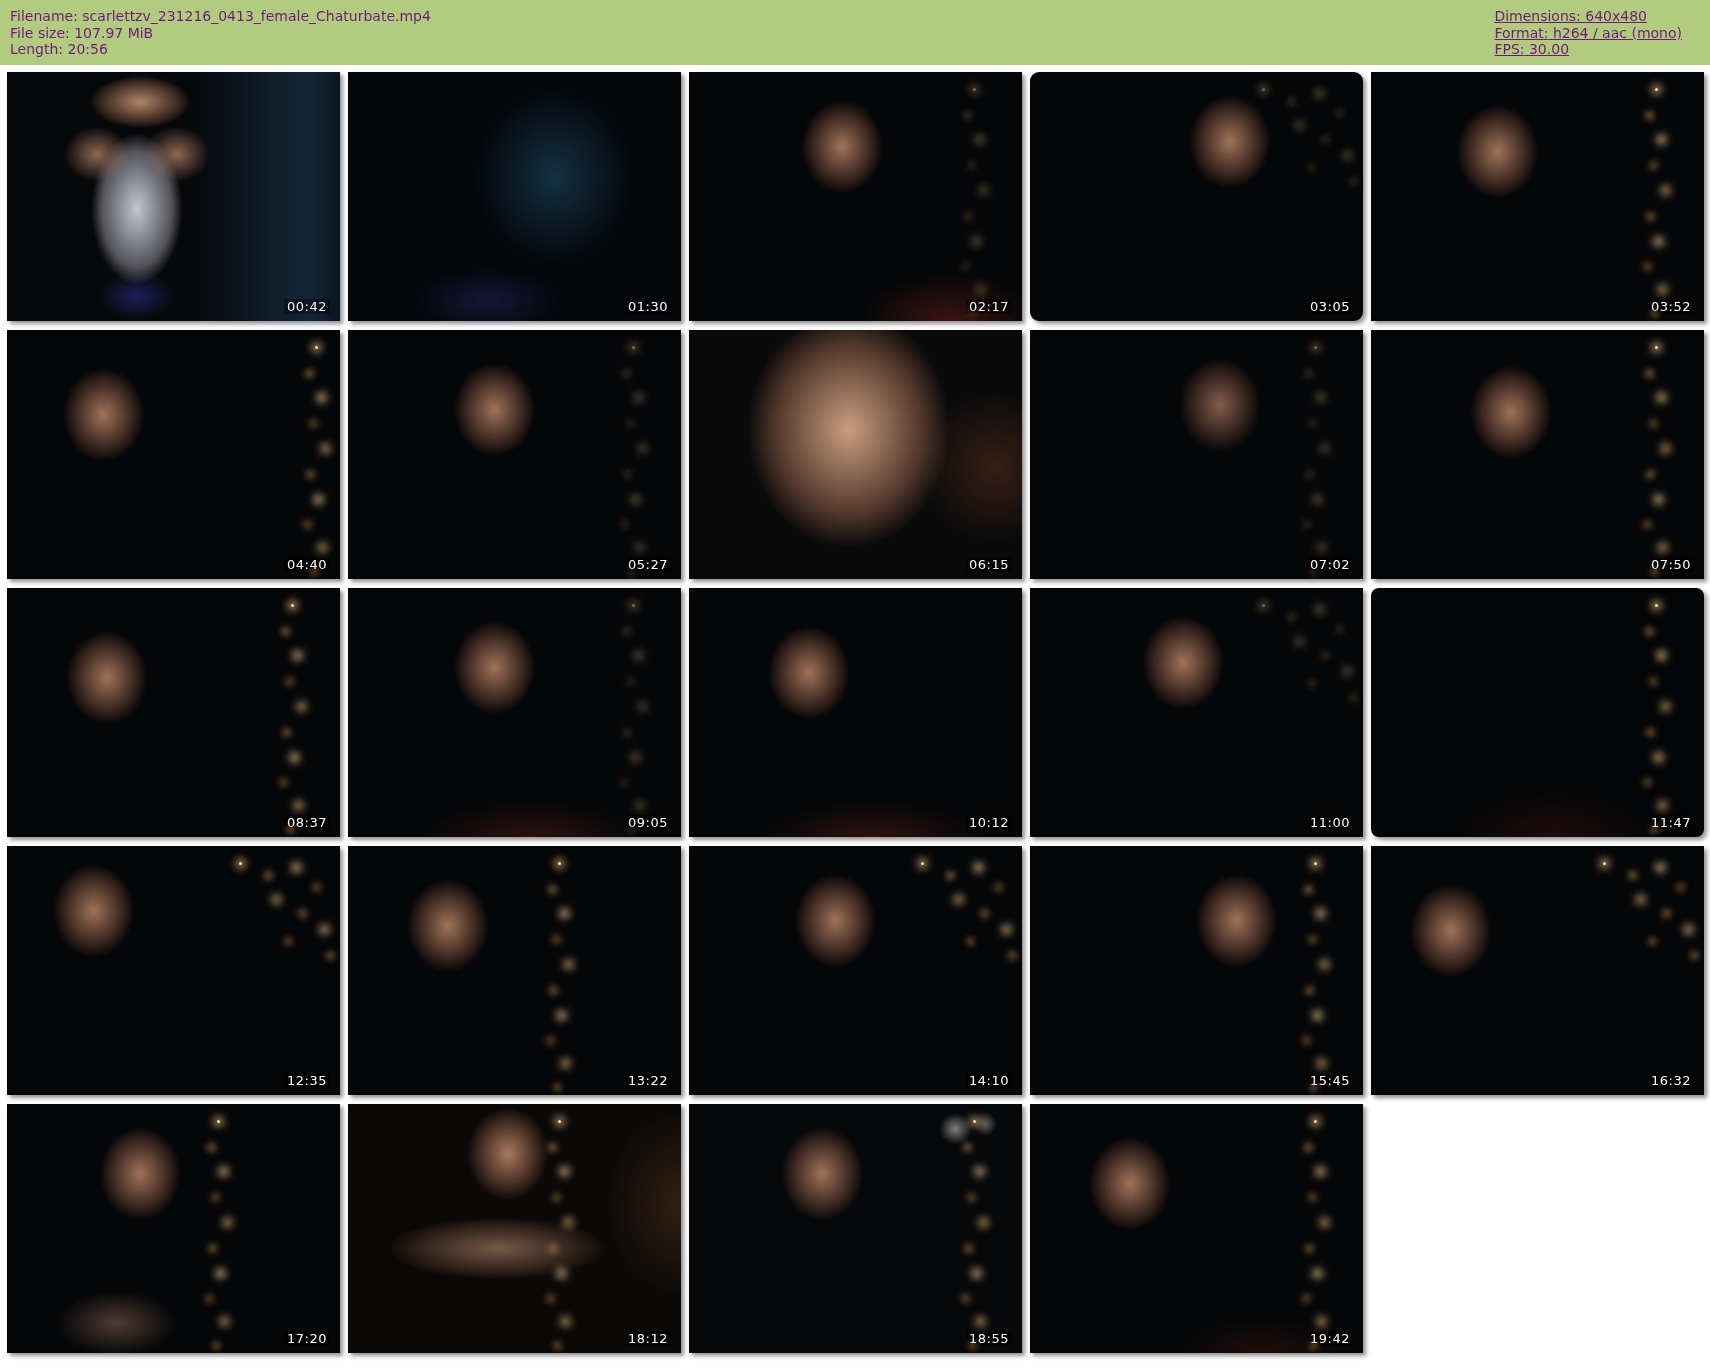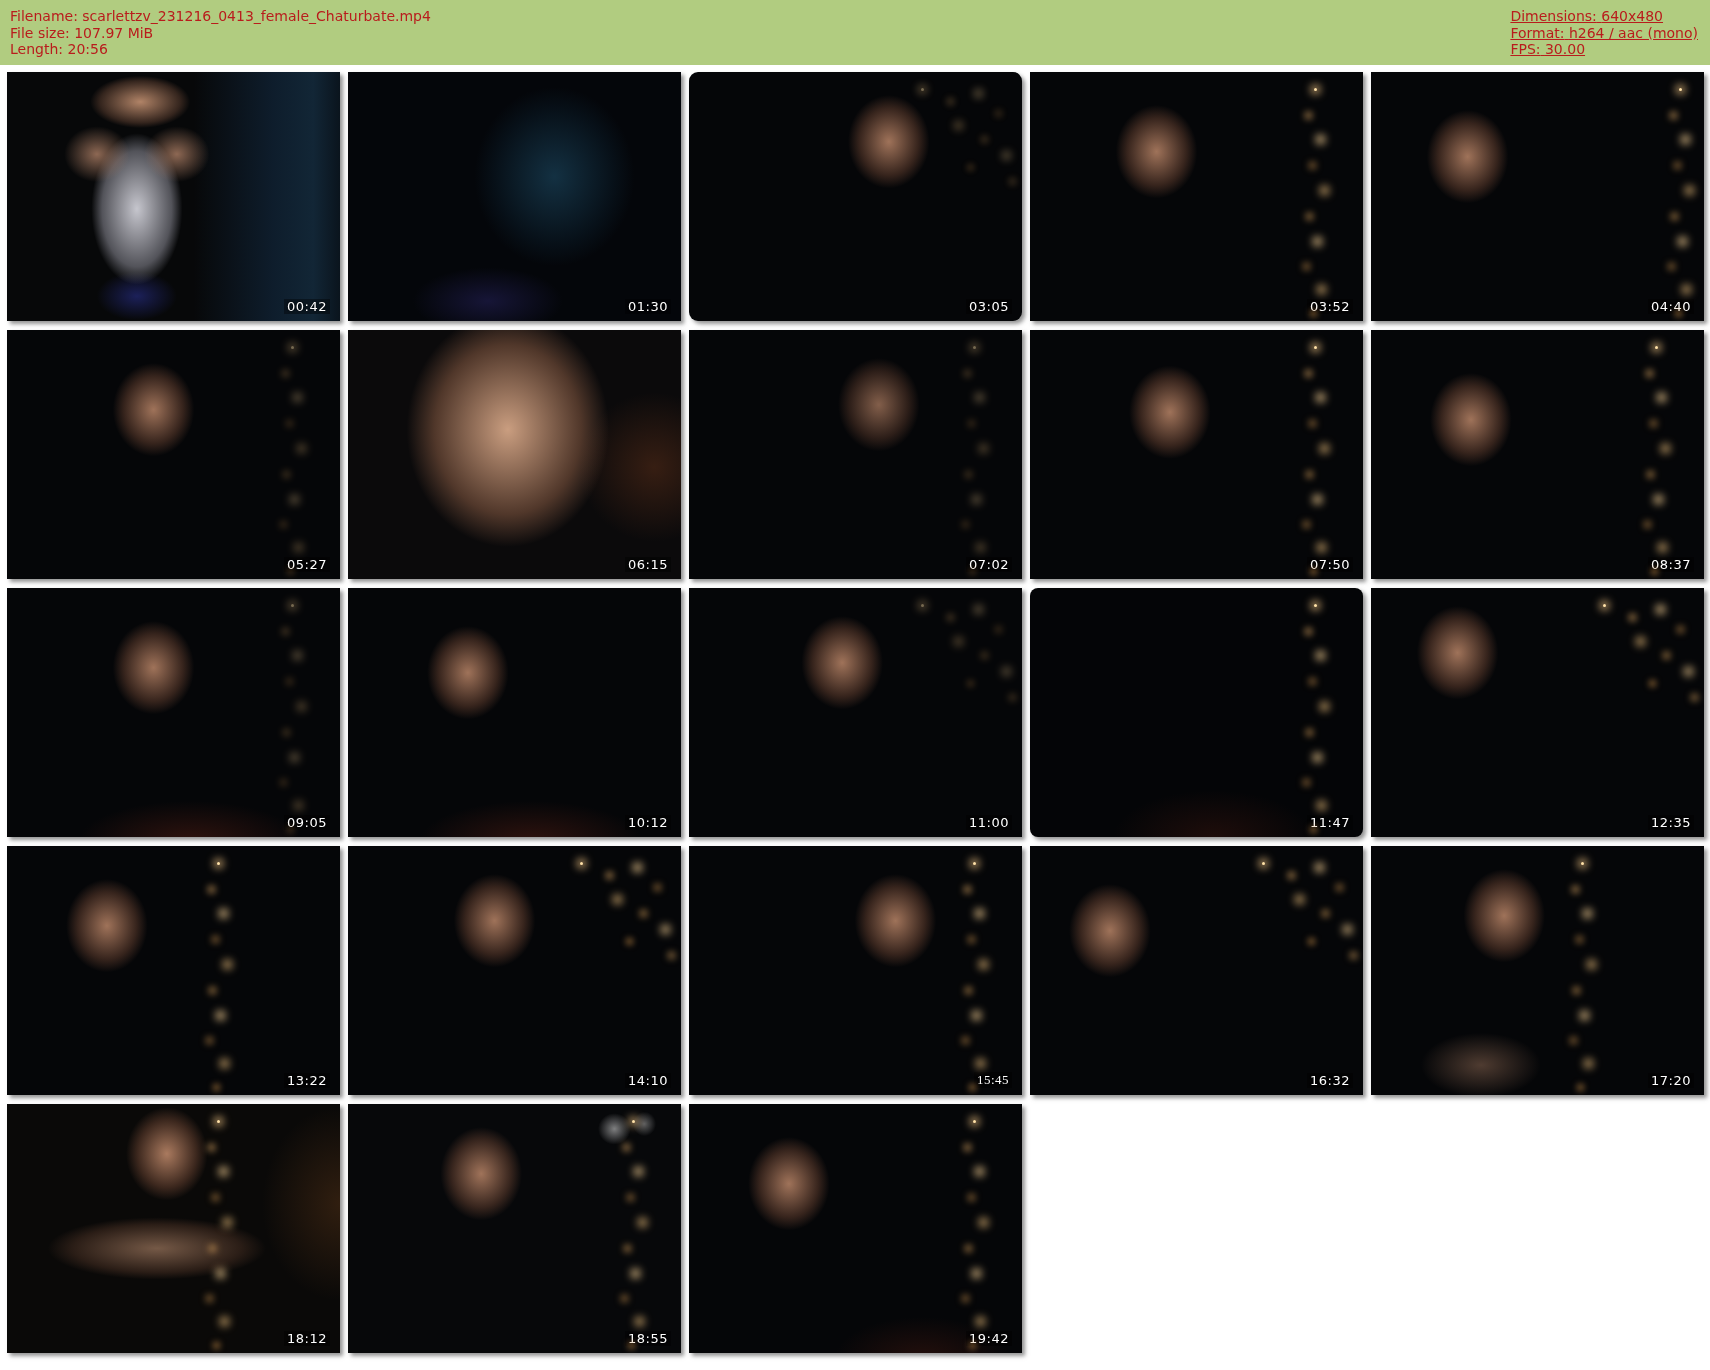--- a/index.html
+++ b/index.html
@@ -3,22 +3,22 @@
 <meta charset="utf-8">
 <style>
   html,body{margin:0;padding:0;}
   body{
     width:1710px;height:1370px;overflow:hidden;background:#ffffff;
     font-family:"DejaVu Sans","Liberation Sans",sans-serif;
   }
   
   header{
     height:65px;background:#b1cc80;box-sizing:border-box;
-    padding:8px 12px 0 10px;display:flex;justify-content:space-between;
-    color:#b91c1c;font-size:14px;line-height:16.5px;
+    padding:8px 28px 0 10px;display:flex;justify-content:space-between;
+    color:#701a75;font-size:14px;line-height:16.5px;
   }
   .hcol.right{text-align:left;text-decoration:underline;}
   
   .grid{
     display:grid;grid-template-columns:repeat(5,333px);grid-auto-rows:249px;
     gap:9px 8px;padding:7px;
   }
   .thumb{
     position:relative;background-color:#050608;overflow:hidden;
     box-shadow:3px 3px 4px rgba(60,60,60,.55);
@@ -93,21 +93,21 @@
     radial-gradient(ellipse 45% 22% at 55% 102%,rgba(100,35,22,.45),transparent 75%);}
   .t12{background-image:
     radial-gradient(ellipse 17% 26% at 36% 34%,rgba(198,142,110,.8),rgba(135,85,62,.38) 52%,transparent 72%),
     radial-gradient(ellipse 45% 22% at 55% 102%,rgba(100,35,22,.45),transparent 75%);}
   .t13{background-image:radial-gradient(ellipse 17% 26% at 46% 30%,rgba(198,142,110,.8),rgba(135,85,62,.38) 52%,transparent 72%);}
   .t14{background-image:radial-gradient(ellipse 40% 25% at 55% 100%,rgba(70,25,16,.4),transparent 75%);background-color:#040507;border-radius:8px;}
   .t15{background-image:radial-gradient(ellipse 17% 26% at 26% 26%,rgba(198,142,110,.8),rgba(135,85,62,.38) 52%,transparent 72%);}
   .t16{background-image:radial-gradient(ellipse 17% 26% at 30% 32%,rgba(198,142,110,.8),rgba(135,85,62,.38) 52%,transparent 72%);}
   .t17{background-image:radial-gradient(ellipse 17% 26% at 44% 30%,rgba(198,142,110,.8),rgba(135,85,62,.38) 52%,transparent 72%);}
   .t18{background-image:radial-gradient(ellipse 17% 26% at 28% 32%,rgba(198,142,110,.8),rgba(135,85,62,.38) 52%,transparent 72%);}
-  .t19{background-image:radial-gradient(ellipse 17% 26% at 62% 30%,rgba(198,142,110,.8),rgba(135,85,62,.38) 52%,transparent 72%);font-family:Liberation Serif, serif;}
+  .t19{background-image:radial-gradient(ellipse 17% 26% at 62% 30%,rgba(198,142,110,.8),rgba(135,85,62,.38) 52%,transparent 72%);}
   .t20{background-image:radial-gradient(ellipse 17% 26% at 24% 34%,rgba(198,142,110,.8),rgba(135,85,62,.38) 52%,transparent 72%);}
   .t21{background-image:
     radial-gradient(ellipse 17% 26% at 40% 28%,rgba(198,142,110,.8),rgba(135,85,62,.38) 52%,transparent 72%),
     radial-gradient(ellipse 25% 18% at 33% 88%,rgba(190,140,110,.4),transparent 72%);}
   .t22{background-image:
     radial-gradient(ellipse 17% 26% at 48% 20%,rgba(198,142,110,.85),rgba(135,85,62,.4) 52%,transparent 72%),
     radial-gradient(ellipse 42% 16% at 45% 58%,rgba(205,155,122,.55),rgba(140,90,65,.25) 60%,transparent 78%),
     radial-gradient(ellipse 30% 50% at 100% 40%,rgba(120,70,30,.35),transparent 78%);background-color:#0a0908;}
   .t23{background-image:
     radial-gradient(ellipse 17% 26% at 40% 28%,rgba(198,142,110,.8),rgba(135,85,62,.38) 52%,transparent 72%),
@@ -133,20 +133,23 @@
   </div>
 </header>
 
 <main class="grid">
     <div class="thumb t0" title="figure in white floral top, dim blue room">
       <span class="ts">00:42</span>
     </div>
     <div class="thumb t1" title="very dark frame, blue wall glow">
       <span class="ts">01:30</span>
     </div>
+    <div class="thumb t2 L-strip faint" title="face close-up, dark room, warm glow lower right">
+      <span class="ts">02:17</span>
+    </div>
     <div class="thumb t3 L-cluster faint" title="tilted face, faint lights top right">
       <span class="ts">03:05</span>
     </div>
     <div class="thumb t4 L-strip" title="smiling face, string lights right">
       <span class="ts">03:52</span>
     </div>
     <div class="thumb t5 L-strip edge" title="finger to lips, string lights right edge">
       <span class="ts">04:40</span>
     </div>
     <div class="thumb t6 L-strip faint" title="face centered, faint lights right">

